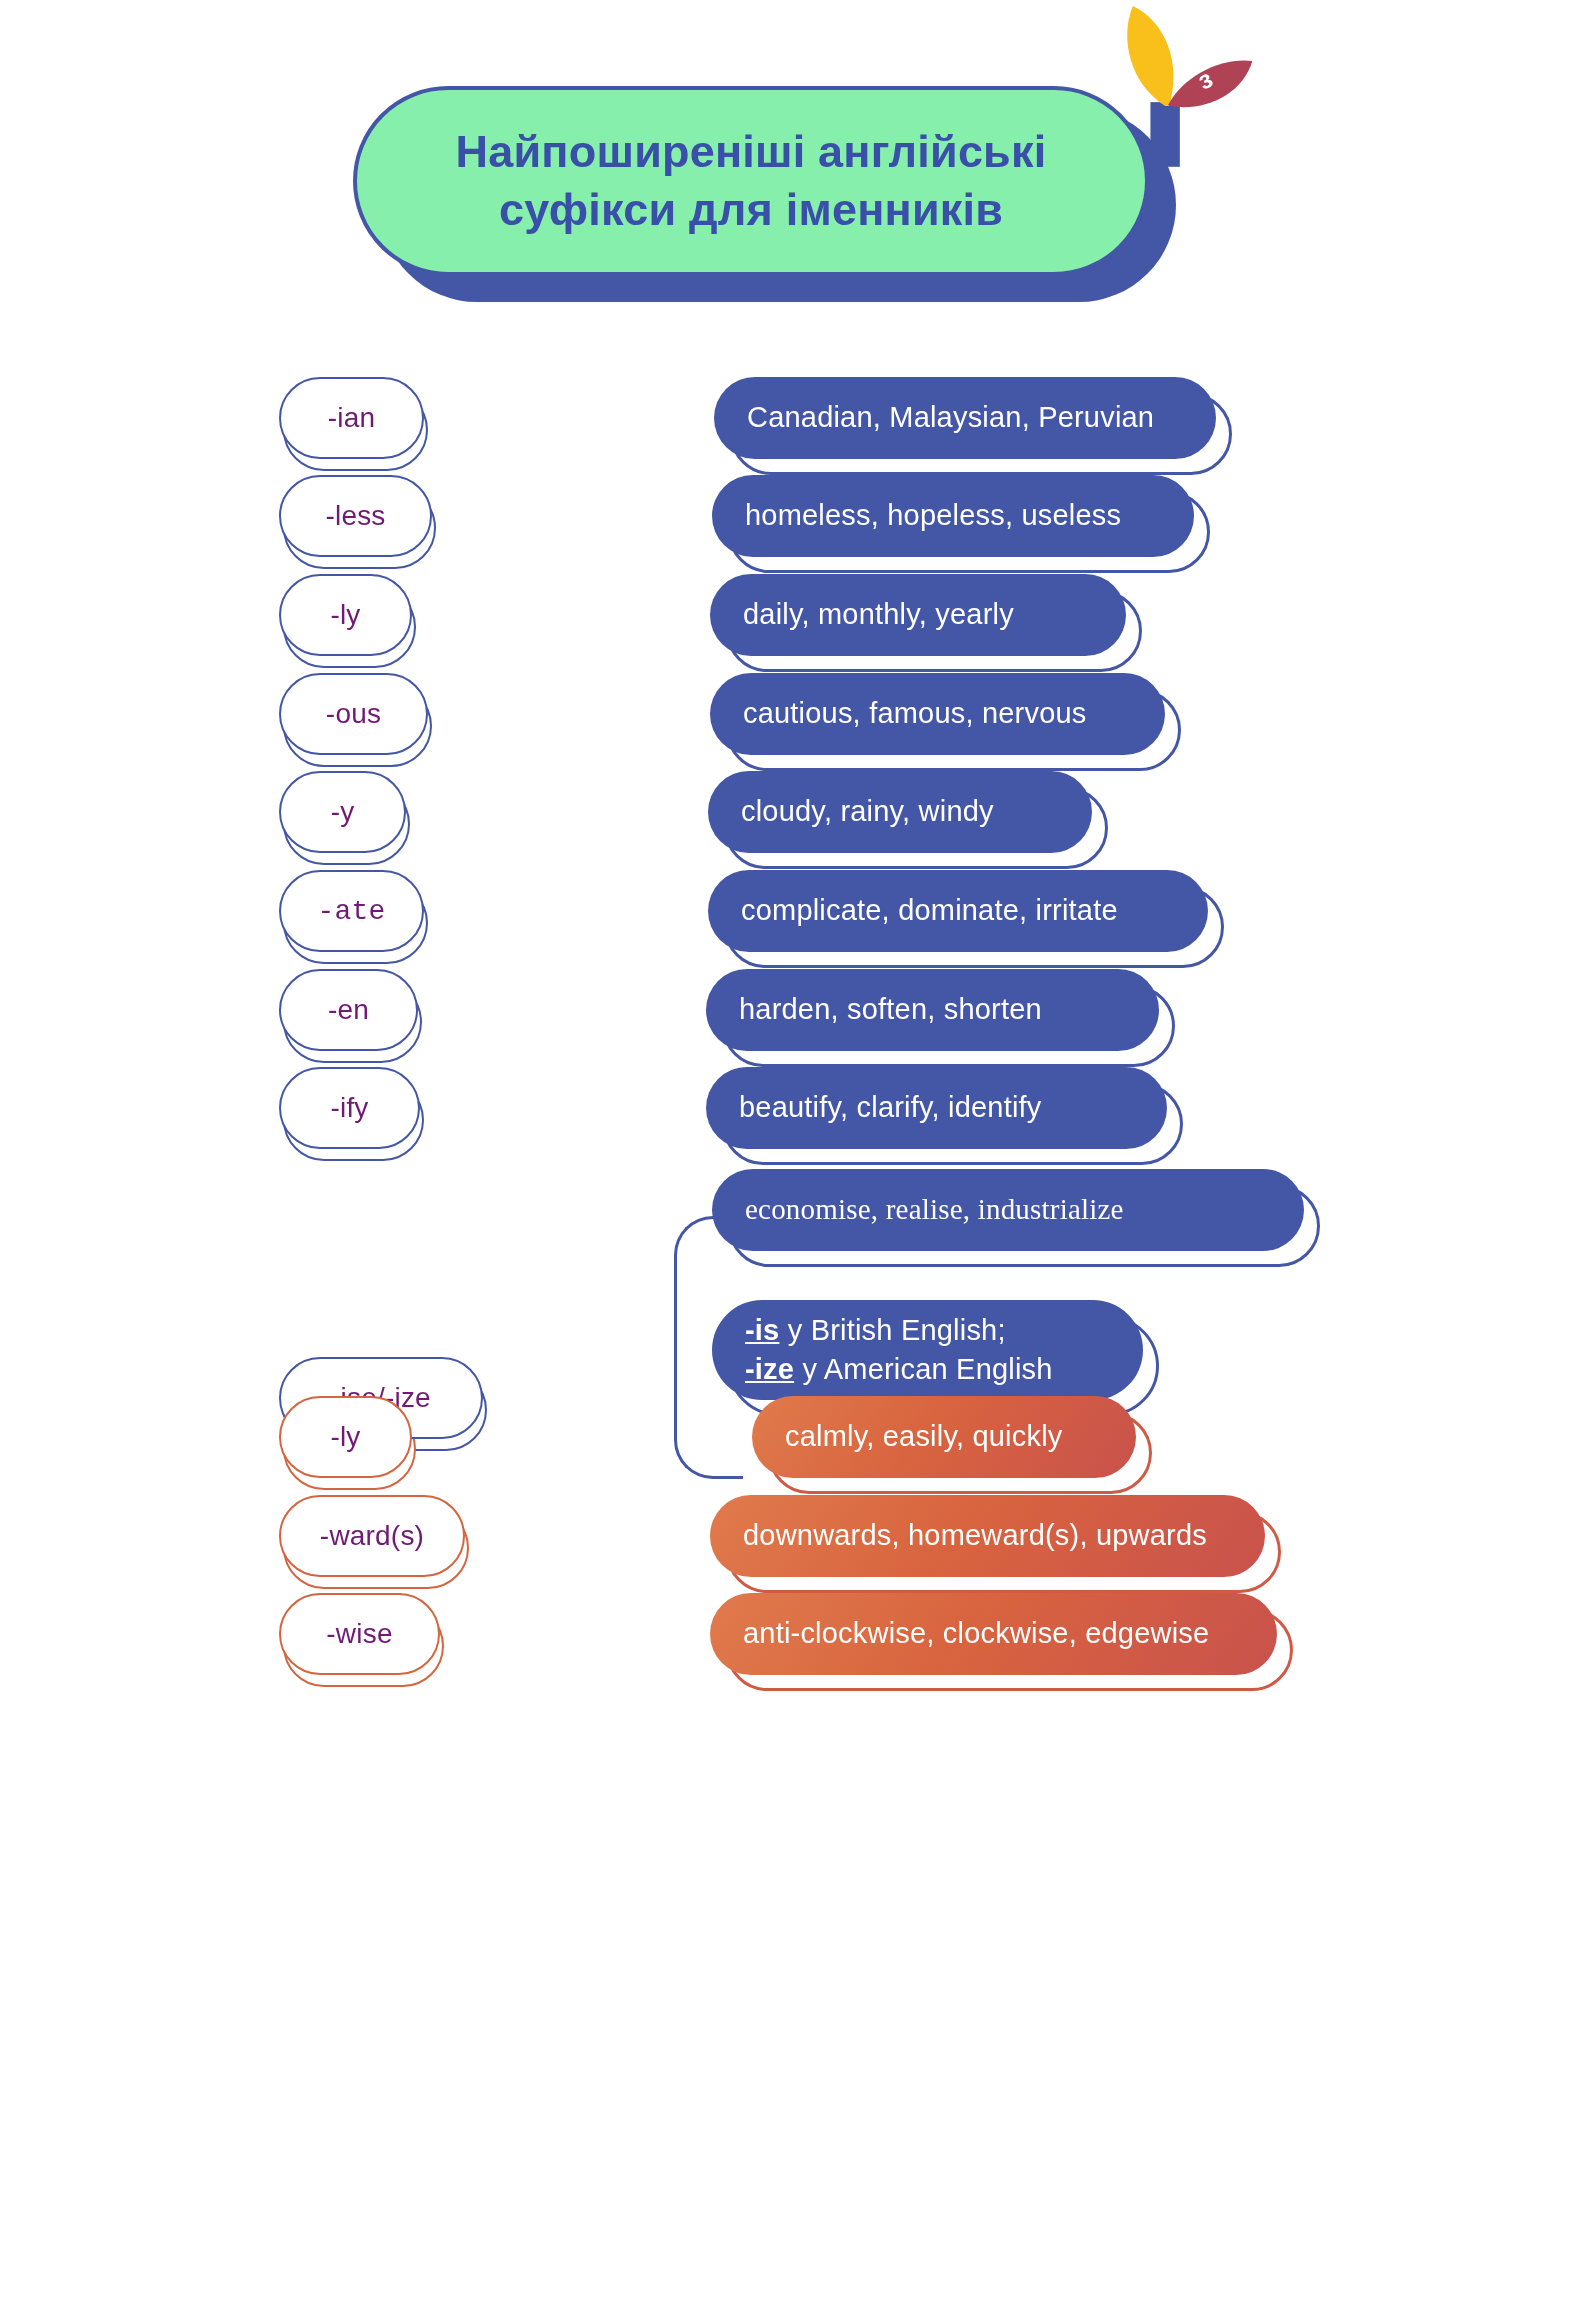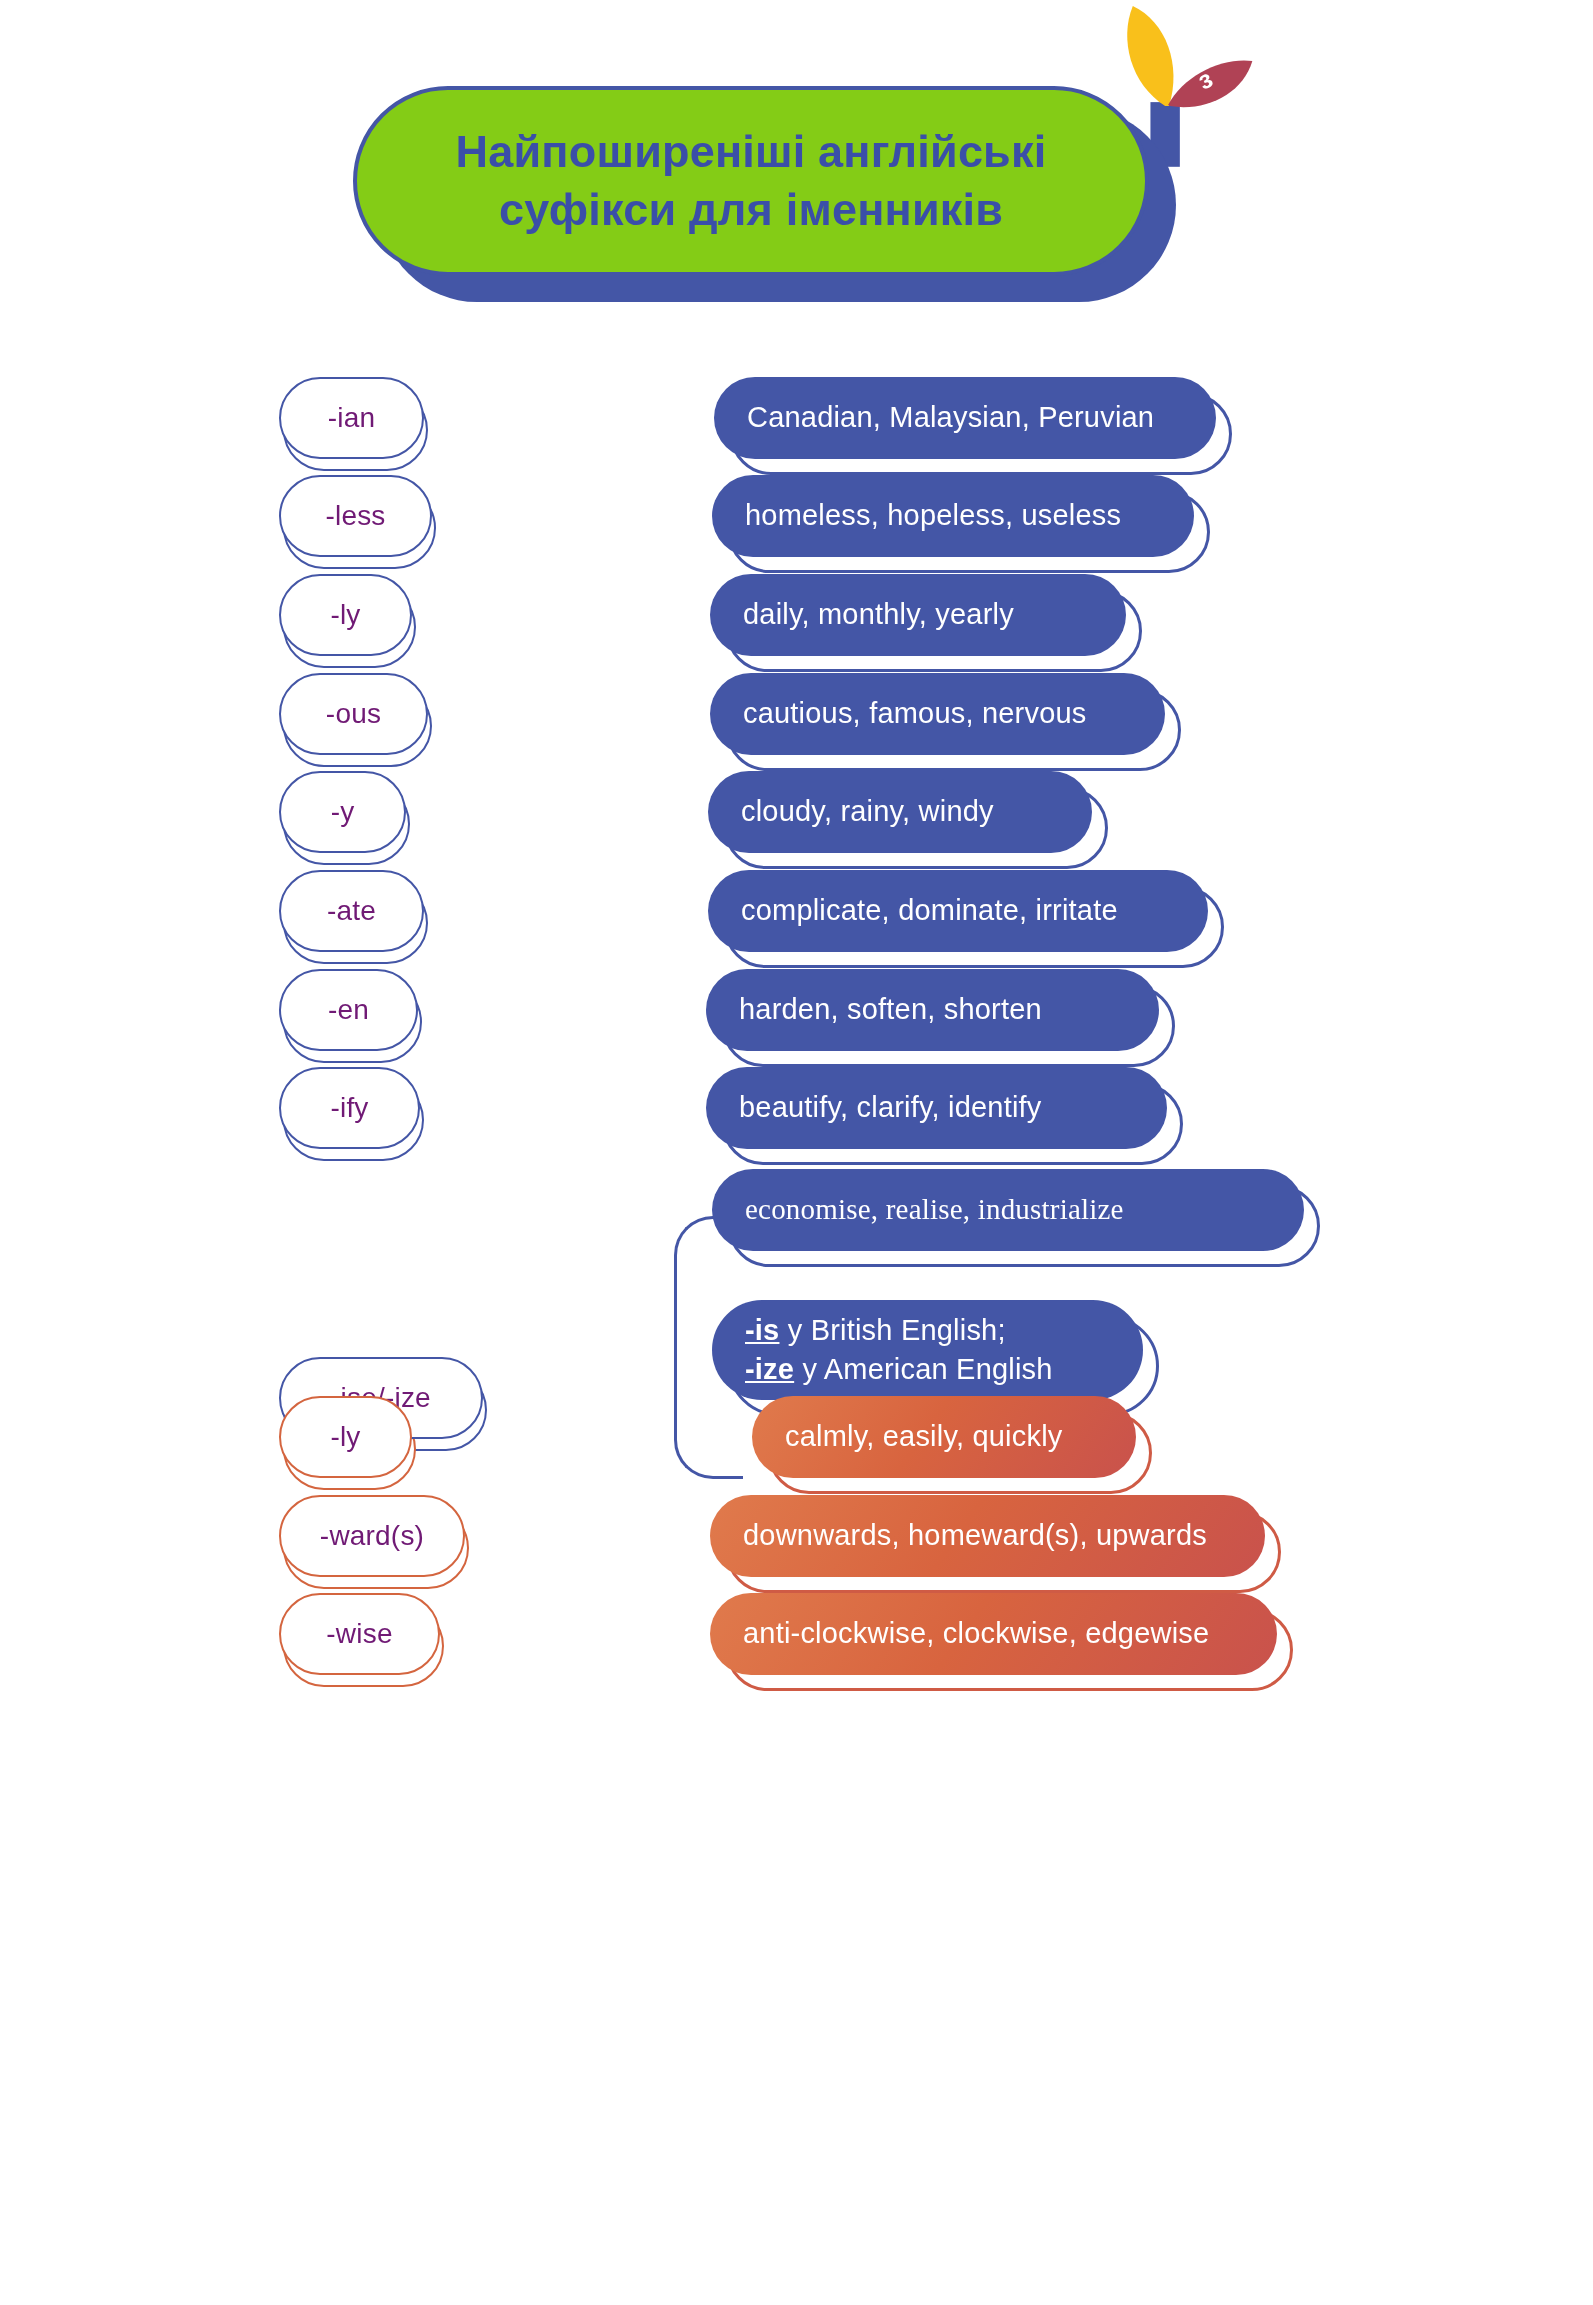--- a/index.html
+++ b/index.html
@@ -44,21 +44,21 @@
     height: 194px;
     background: #4456a6;
     border-radius: 97px;
   }
   #title-card {
     position: absolute;
     left: 0px;
     top: 0px;
     width: 796px;
     height: 190px;
-    background: #84cc16;
+    background: #86efac;
     border: 4.9px solid #4456a6;
     border-radius: 97px;
     display: flex;
     align-items: center;
     justify-content: center;
   }
   #title-text {
     color: #3a4fa8;
     font-size: 45px;
     font-weight: bold;
@@ -261,21 +261,21 @@
           </div>
         </div>
         <div class="value-wrap" style="left: 708px; width: 384px; top: 0px;">
           <div class="value-shadow"></div>
           <div class="value-pill">
             <span class="value-text">cloudy, rainy, windy</span>
           </div>
         </div>
       </div>
       <div class="row" style="top: 870px;">
-        <div class="label-wrap" style="width: 145px; top: 0px;">
+        <div class="label-wrap" style="width: 145px; top: 0px; font-family: Liberation Mono, monospace;">
           <div class="label-shadow"></div>
           <div class="label-pill">
             <span class="label-text">-ate</span>
           </div>
         </div>
         <div class="value-wrap" style="left: 708px; width: 500px; top: 0px;">
           <div class="value-shadow"></div>
           <div class="value-pill">
             <span class="value-text">complicate, dominate, irritate</span>
           </div>

